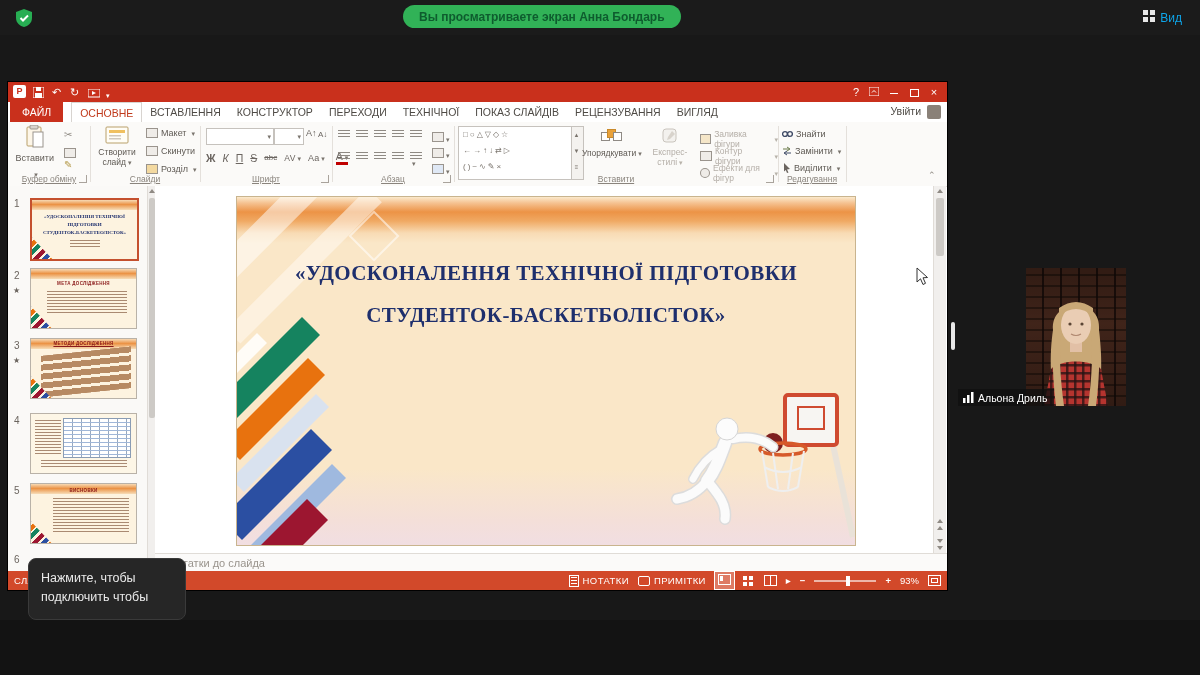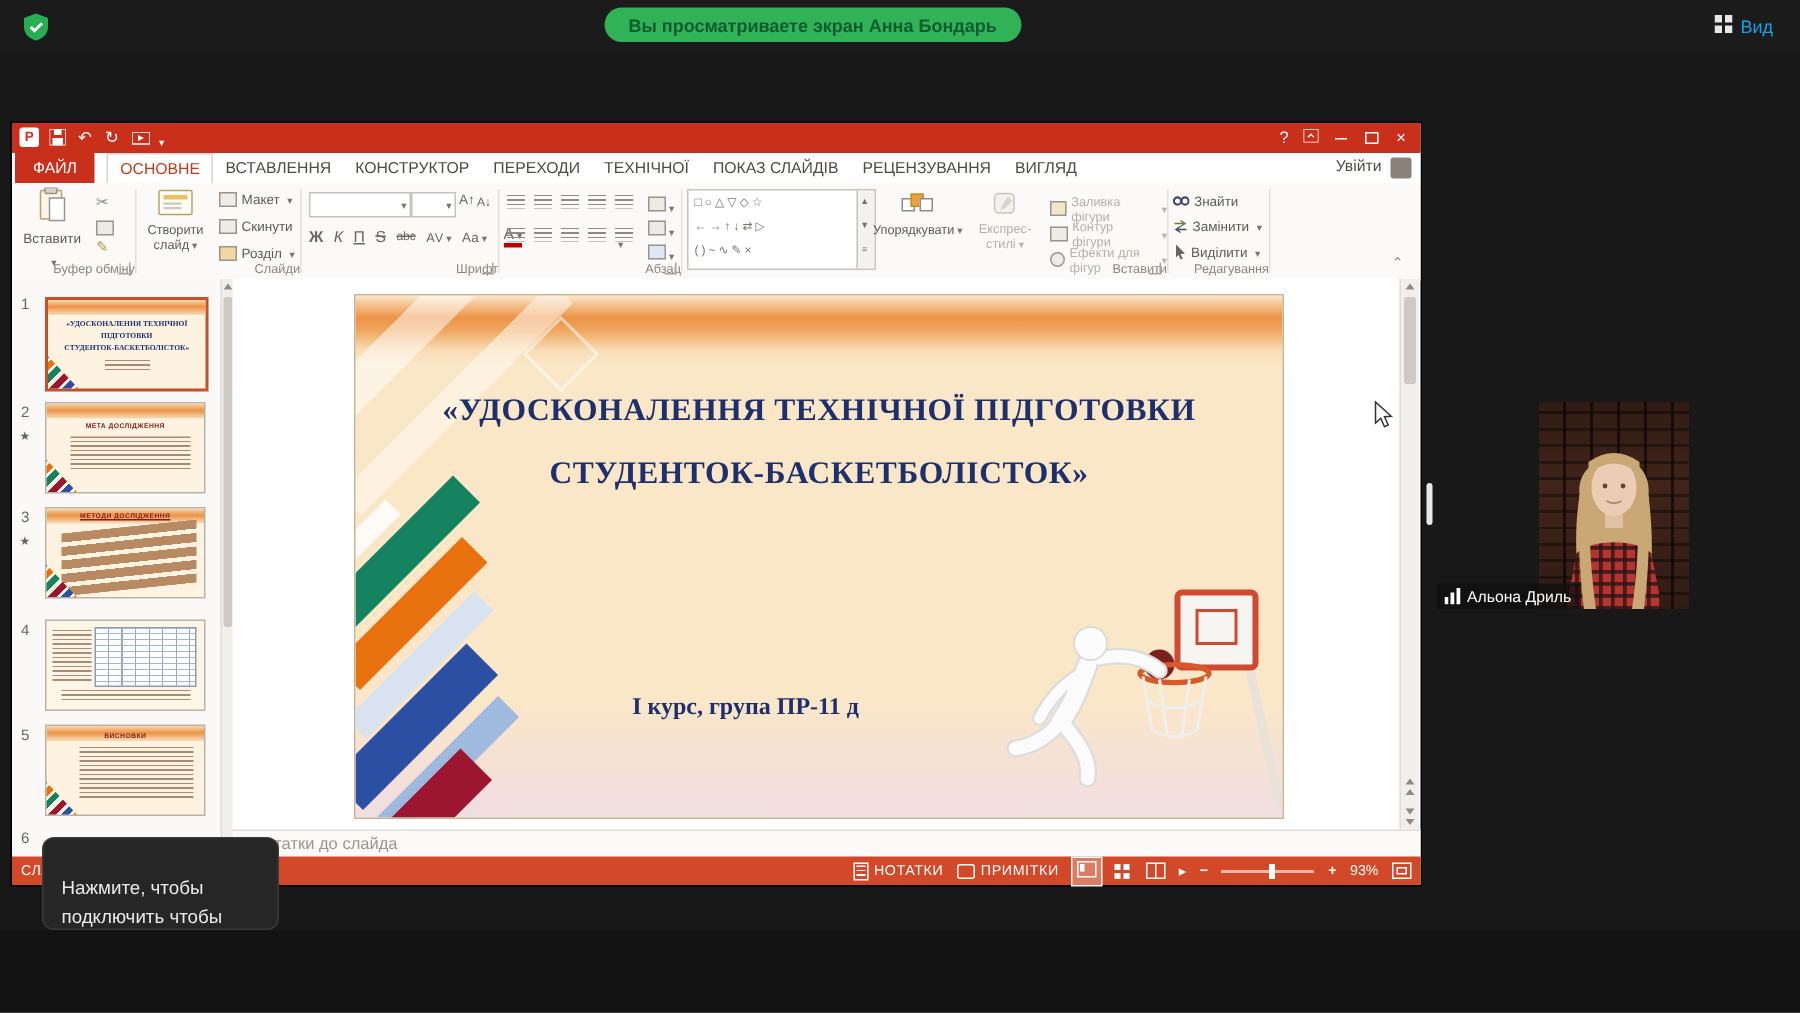--- a/index.html
+++ b/index.html
@@ -31,21 +31,21 @@
 
   #tabrow{left:0;top:20px;width:939px;height:20px;background:#fff;border-bottom:1px solid #d8d4d0;}
   .tab{height:20px;padding:0 8px;font-size:10.5px;color:#4e4a45;display:flex;align-items:center;}
   .tabfile{background:#c9301c;color:#fff;padding:0 12px;}
   .tabact{color:#c0391b;background:#fff;border:1px solid #d8d4d0;border-bottom:1px solid #fff;margin-bottom:-1px;}
   #signin{position:absolute;right:26px;top:3px;font-size:10.5px;color:#4e4a45;}
   #avatar{position:absolute;right:6px;top:3px;width:14px;height:14px;background:#8a8178;border-radius:2px;}
 
   #ribbon{left:0;top:40px;width:939px;height:64px;background:#fbfaf8;border-bottom:1px solid #e1ddd8;}
   .gdiv{position:absolute;top:4px;width:1px;height:56px;background:#e4e0db;}
-  .glabel{position:absolute;bottom:2px;left:0;right:0;text-align:right;font-size:8.5px;color:#8a847d;}
+  .glabel{position:absolute;bottom:2px;left:0;right:0;text-align:center;font-size:8.5px;color:#8a847d;text-decoration:underline;}
   .launch{position:absolute;bottom:3px;width:7px;height:7px;border-right:1px solid #a9a39c;border-bottom:1px solid #a9a39c;}
   .rsm{font-size:9px;color:#5f5a54;display:flex;align-items:center;gap:3px;}
   .mi{display:inline-block;width:12px;height:9px;background:repeating-linear-gradient(#8f8a84 0 1px,transparent 1px 3px);}
   .mbx{display:inline-block;width:10px;height:8px;border:1px solid #9a948d;background:#efece8;}
   .combo{border:1px solid #c6c2bd;background:#fff;height:15px;display:flex;align-items:center;justify-content:flex-end;padding-right:2px;}
   .fl{font-size:10.5px;color:#6b6560;margin-right:7px;}
   .shapebox{position:absolute;left:4px;top:4px;width:120px;height:52px;border:1px solid #c6c2bd;background:#fff;
             font-size:8px;color:#7a746d;line-height:16px;padding-left:4px;letter-spacing:2px;overflow:hidden;}
   .shsb{position:absolute;right:-1px;top:-1px;width:11px;height:52px;border:1px solid #c6c2bd;background:#f4f2ef;
         font-size:6px;color:#7a746d;text-align:center;line-height:16px;}
@@ -106,21 +106,21 @@
      repeating-linear-gradient(90deg,transparent 0 16px,rgba(20,10,8,.8) 16px 18px),
      repeating-linear-gradient(0deg,#4b2a1e 0 9px,#2e1a12 9px 11px);}
   #vname{left:958px;top:389px;height:17px;background:rgba(15,15,15,.78);color:#fff;font-size:10.5px;
          display:flex;align-items:center;gap:4px;padding:0 7px 0 5px;}
 
   
   #botbar{left:0;top:620px;width:1200px;height:55px;background:#131313;}
 
   
   #tooltip{left:28px;top:558px;width:158px;height:62px;background:#262626;border:1px solid #3a3a3a;border-radius:8px;
-           color:#eaeaea;font-size:12.5px;line-height:1.55;padding:24px 12px;box-sizing:border-box;z-index:60;}
+           color:#eaeaea;font-size:12.5px;line-height:1.55;padding:10px 12px;box-sizing:border-box;z-index:60;}
 
   #cursor{left:908px;top:185px;z-index:40;}
 </style>
 </head>
 <body>
 
 <div id="topbar" class="abs">
   <span class="abs" style="left:14px;top:8px">
     <svg width="20" height="20" viewBox="0 0 20 20">
         <path d="M10 1 L18 4 V10 C18 15 14 18 10 19 C6 18 2 15 2 10 V4 Z" fill="#27ae53"></path>
@@ -416,21 +416,20 @@
         <polygon points="-14,246 71,161 88,178 3,263" fill="#e8720e"></polygon>
         <polygon points="-6,282 79,197 92,210 7,295" fill="#d9e2ef"></polygon>
         <polygon points="-16,322 74,232 95,253 5,343" fill="#2b4fa2"></polygon>
         <polygon points="10,352 95,267 109,281 24,366" fill="#9fb9df"></polygon>
         <polygon points="-20,392 70,302 91,323 1,413" fill="#9c1630"></polygon>
         <polygon points="-24,180 20,136 30,146 -14,190" fill="rgba(255,255,255,0.85)"></polygon>
       </g>
     </svg>
     <div class="stitle" style="top:64px">«УДОСКОНАЛЕННЯ ТЕХНІЧНОЇ ПІДГОТОВКИ</div>
     <div class="stitle" style="top:106px">СТУДЕНТОК-БАСКЕТБОЛІСТОК»</div>
-    <div class="sname" style="top:266px;font-size:16px">І курс, група ПР-11 д</div>
     <svg class="abs" style="left:418px;top:190px" width="200" height="158">
       <path d="M178 58 L198 150" stroke="#e9e2d8" stroke-width="6"></path>
       <rect x="130" y="8" width="52" height="50" rx="3" fill="#f7f5f2" stroke="#cf4a30" stroke-width="4"></rect>
       <rect x="143" y="20" width="26" height="22" fill="none" stroke="#cf4a30" stroke-width="2"></rect>
       <circle cx="118" cy="56" r="10" fill="#7e1f1f"></circle>
       <ellipse cx="128" cy="62" rx="23" ry="6" fill="none" stroke="#d65a2a" stroke-width="3.5"></ellipse>
       <path d="M107 64 L113 100 M149 64 L143 100 M118 66 L123 102 M138 66 L133 102 M113 100 Q128 108 143 100 M109 80 Q128 90 147 80" stroke="#efefef" stroke-width="2" fill="none"></path>
       <g stroke-linecap="round" fill="none">
         <path d="M78 52 C95 48 108 52 118 60" stroke="#dcdcdc" stroke-width="11"></path>
         <path d="M70 56 C64 72 60 84 52 94" stroke="#dcdcdc" stroke-width="15"></path>

